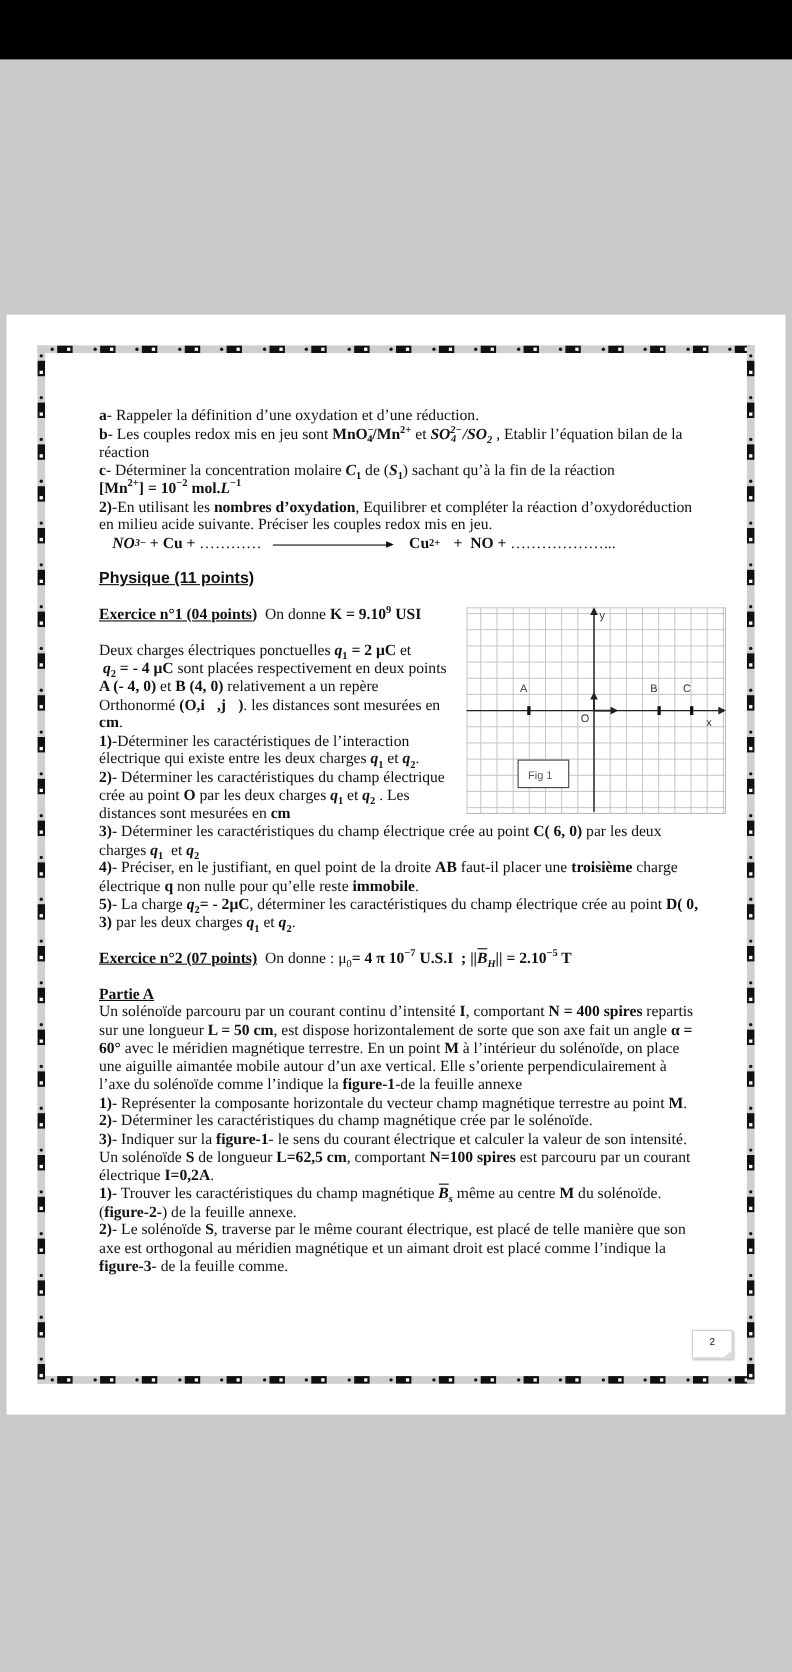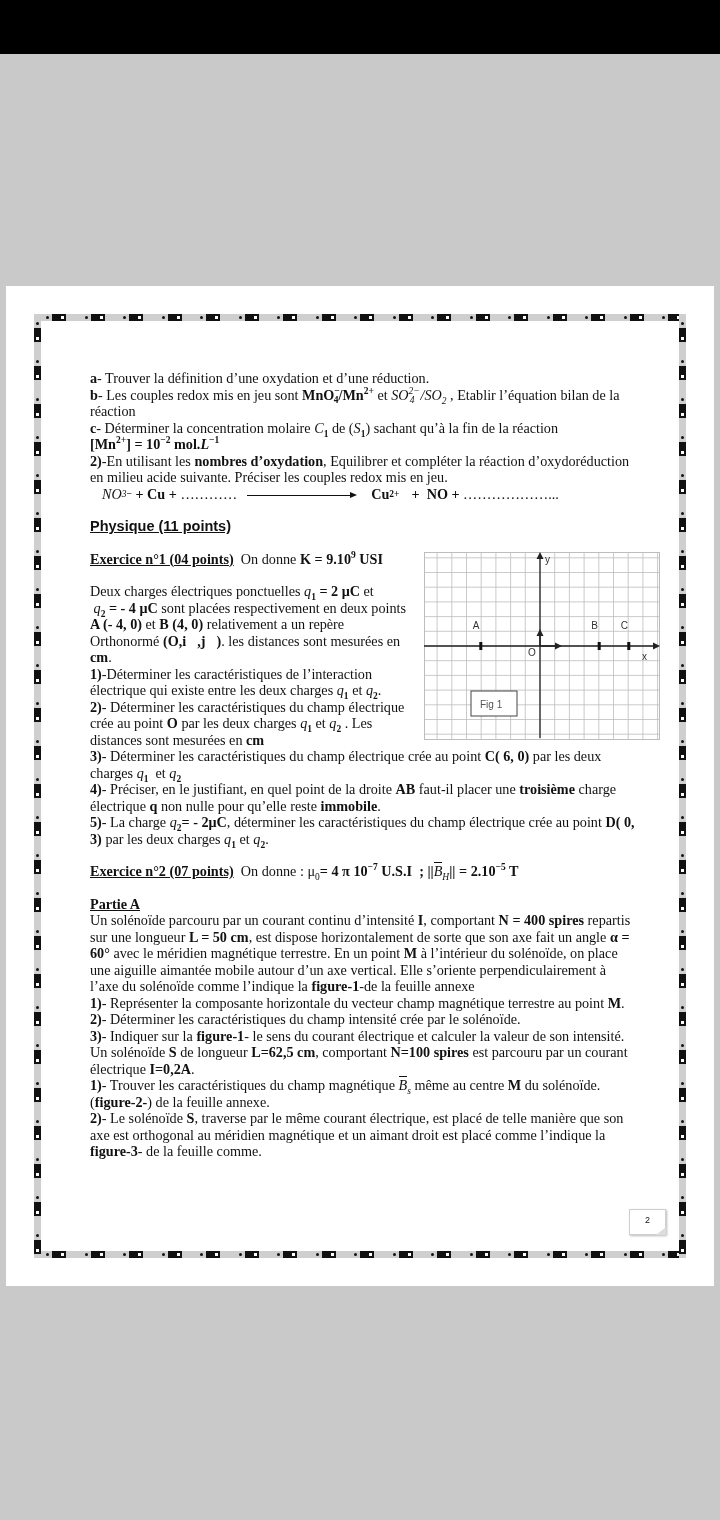--- a/index.html
+++ b/index.html
@@ -19,21 +19,21 @@
   .dash-h .dot { position:absolute; top:2px; left:0; width:3px; height:3px; background:#111; border-radius:50%; }
   .dash-h .wh { position:absolute; top:2px; left:15px; width:3px; height:3px; background:#fff; }
   .dash-v { position:absolute; left:0; width:7px; height:20px; }
   .dash-v .blk { position:absolute; left:0; top:6px; width:7px; height:14px; background:#111; }
   .dash-v .dot { position:absolute; left:2px; top:0; width:3px; height:3px; background:#111; border-radius:50%; }
   .dash-v .wh { position:absolute; left:2px; top:15px; width:3px; height:3px; background:#fff; }
 
   .content { position:absolute; left:90px; top:370px; width:545px; font-size:14.2px; line-height:16.5px; }
   .content p { margin:0; }
   .b { font-weight:bold; }
-  .bi { font-weight:normal; font-style:italic; }
+  .bi { font-weight:bold; font-style:italic; }
   .u { text-decoration:underline; }
   sup, sub { font-size:9.5px; line-height:0; }
   .gap { height:16px; }
   .sans-title { font-family:"Liberation Sans", sans-serif; font-weight:bold; text-decoration:underline; font-size:14.5px; }
   .narrow { width:325px; }
   .reaction { display:flex; align-items:center; padding-left:12px; white-space:nowrap; }
   .arrow { display:inline-block; position:relative; width:108px; height:1px; background:#111; margin:0 16px 0 10px; top:2px; }
   .arrow::after { content:""; position:absolute; right:-2px; top:-3px; border-left:7px solid #111; border-top:3.5px solid transparent; border-bottom:3.5px solid transparent; }
   .vec { position:relative; display:inline-block; }
   .vec::before { content:""; position:absolute; left:0; right:0; top:-1px; border-top:1px solid #111; }
@@ -475,21 +475,21 @@
       </div>
       <div class="dash-v" style="top: 920px;">
         <span class="dot"></span>
         <span class="blk"></span>
         <span class="wh"></span>
       </div>
     </div>
 </div>
 
 <div class="content">
-  <p><span class="b">a</span><span>- Trouver la définition d’une oxydation et d’une réduction.</span></p>
+  <p><span class="b">a</span><span>- Rappeler la définition d’une oxydation et d’une réduction.</span></p>
   <p><span class="b">b</span><span>- Les couples redox mis en jeu sont </span><span class="b"><span>MnO</span><sup>−</sup><sub style="margin-left:-6px">4</sub><span>/Mn</span><sup>2+</sup></span><span> et </span><span class="bi"><span>SO</span><sup>2−</sup><sub style="margin-left:-10px">4</sub><span style="margin-left:6px">/SO</span><sub>2</sub></span><span> , Etablir l’équation bilan de la réaction</span></p>
   <p><span class="b">c</span><span>- Déterminer la concentration molaire </span><span class="bi">C</span><sub class="b">1</sub><span> de (</span><span class="bi">S</span><sub class="b">1</sub><span>) sachant qu’à la fin de la réaction</span><br>
     <span class="b"><span>[Mn</span><sup>2+</sup><span>] = 10</span><sup>−2</sup><span> mol.</span><i>L</i><sup>−1</sup></span></p>
   <p><span class="b">2)</span><span>-En utilisant les </span><span class="b">nombres d’oxydation</span><span>, Equilibrer et compléter la réaction d’oxydoréduction en milieu acide suivante. Préciser les couples redox mis en jeu.</span></p>
   <div class="reaction">
     <span class="bi">NO</span>
       <sub class="bi">3</sub>
       <sup class="b">−</sup>
     <span class="b" style="white-space:pre"> + Cu + </span>
       <span>…………</span>
@@ -514,21 +514,21 @@
   <p><span class="b">3)</span><span>- Déterminer les caractéristiques du champ électrique crée au point </span><span class="b">C( 6, 0)</span><span> par les deux charges </span><span class="bi">q</span><sub class="b">1</sub>&nbsp;<span> et </span><span class="bi">q</span><sub class="b">2</sub></p>
   <p><span class="b">4)</span><span>- Préciser, en le justifiant, en quel point de la droite </span><span class="b">AB</span><span> faut-il placer une </span><span class="b">troisième</span><span> charge électrique </span><span class="b">q</span><span> non nulle pour qu’elle reste </span><span class="b">immobile</span><span>.</span></p>
   <p><span class="b">5)</span><span>- La charge </span><span class="bi">q</span><sub class="b">2</sub><span class="b">= - 2μC</span><span>, déterminer les caractéristiques du champ électrique crée au point </span><span class="b">D( 0, 3)</span><span> par les deux charges </span><span class="bi">q</span><sub class="b">1</sub><span> et </span><span class="bi">q</span><sub class="b">2</sub>.</p>
 
   <div class="gap"></div>
   <p><span class="b u">Exercice n°2 (07 points)</span>&nbsp;&nbsp;<span>On donne : </span><span>μ</span><sub>0</sub><span class="b">= 4 π 10</span><sup class="b">−7</sup><span class="b"> U.S.I</span><span class="b" style="white-space:pre">  ; ||</span><span class="bi vec">B</span><sub class="bi">H</sub><span class="b">|| = 2.10</span><sup class="b">−5</sup><span class="b"> T</span></p>
   <div class="gap"></div>
   <p class="b u">Partie A</p>
   <p><span>Un solénoïde parcouru par un courant continu d’intensité </span><span class="b">I</span><span>, comportant </span><span class="b">N = 400 spires</span><span> repartis sur une longueur </span><span class="b">L = 50 cm</span><span>, est dispose horizontalement de sorte que son axe fait un angle </span><span class="b">α = 60°</span><span> avec le méridien magnétique terrestre. En un point </span><span class="b">M</span><span> à l’intérieur du solénoïde, on place une aiguille aimantée mobile autour d’un axe vertical. Elle s’oriente perpendiculairement à l’axe du solénoïde comme l’indique la </span><span class="b">figure-1</span><span>-de la feuille annexe</span></p>
   <p><span class="b">1)</span><span>- Représenter la composante horizontale du vecteur champ magnétique terrestre au point </span><span class="b">M</span><span>.</span></p>
-  <p><span class="b">2)</span><span>- Déterminer les caractéristiques du champ intensité crée par le solénoïde.</span></p>
+  <p><span class="b">2)</span><span>- Déterminer les caractéristiques du champ magnétique crée par le solénoïde.</span></p>
   <p><span class="b">3)</span><span>- Indiquer sur la </span><span class="b">figure-1</span><span>- le sens du courant électrique et calculer la valeur de son intensité.</span></p>
   <p><span>Un solénoïde </span><span class="b">S</span><span> de longueur </span><span class="b">L=62,5 cm</span><span>, comportant </span><span class="b">N=100 spires</span><span> est parcouru par un courant électrique </span><span class="b">I=0,2A</span><span>.</span></p>
   <p><span class="b">1)</span><span>- Trouver les caractéristiques du champ magnétique </span><span class="bi vec">B</span><sub class="bi">s</sub><span> même au centre </span><span class="b">M</span><span> du solénoïde. (</span><span class="b">figure-2-</span><span>) de la feuille annexe.</span></p>
   <p><span class="b">2)</span><span>- Le solénoïde </span><span class="b">S</span><span>, traverse par le même courant électrique, est placé de telle manière que son axe est orthogonal au méridien magnétique et un aimant droit est placé comme l’indique la </span><span class="b">figure-3</span><span>- de la feuille comme.</span></p>
 </div>
 
 <svg class="figure" viewBox="0 0 236 188">
   <g id="grid">
       <line x1="13.100000000000005" x2="13.100000000000005" y1="0" y2="188" stroke="#bdbdbd" stroke-width="0.8"></line>
       <line x1="27.800000000000004" x2="27.800000000000004" y1="0" y2="188" stroke="#bdbdbd" stroke-width="0.8"></line>

